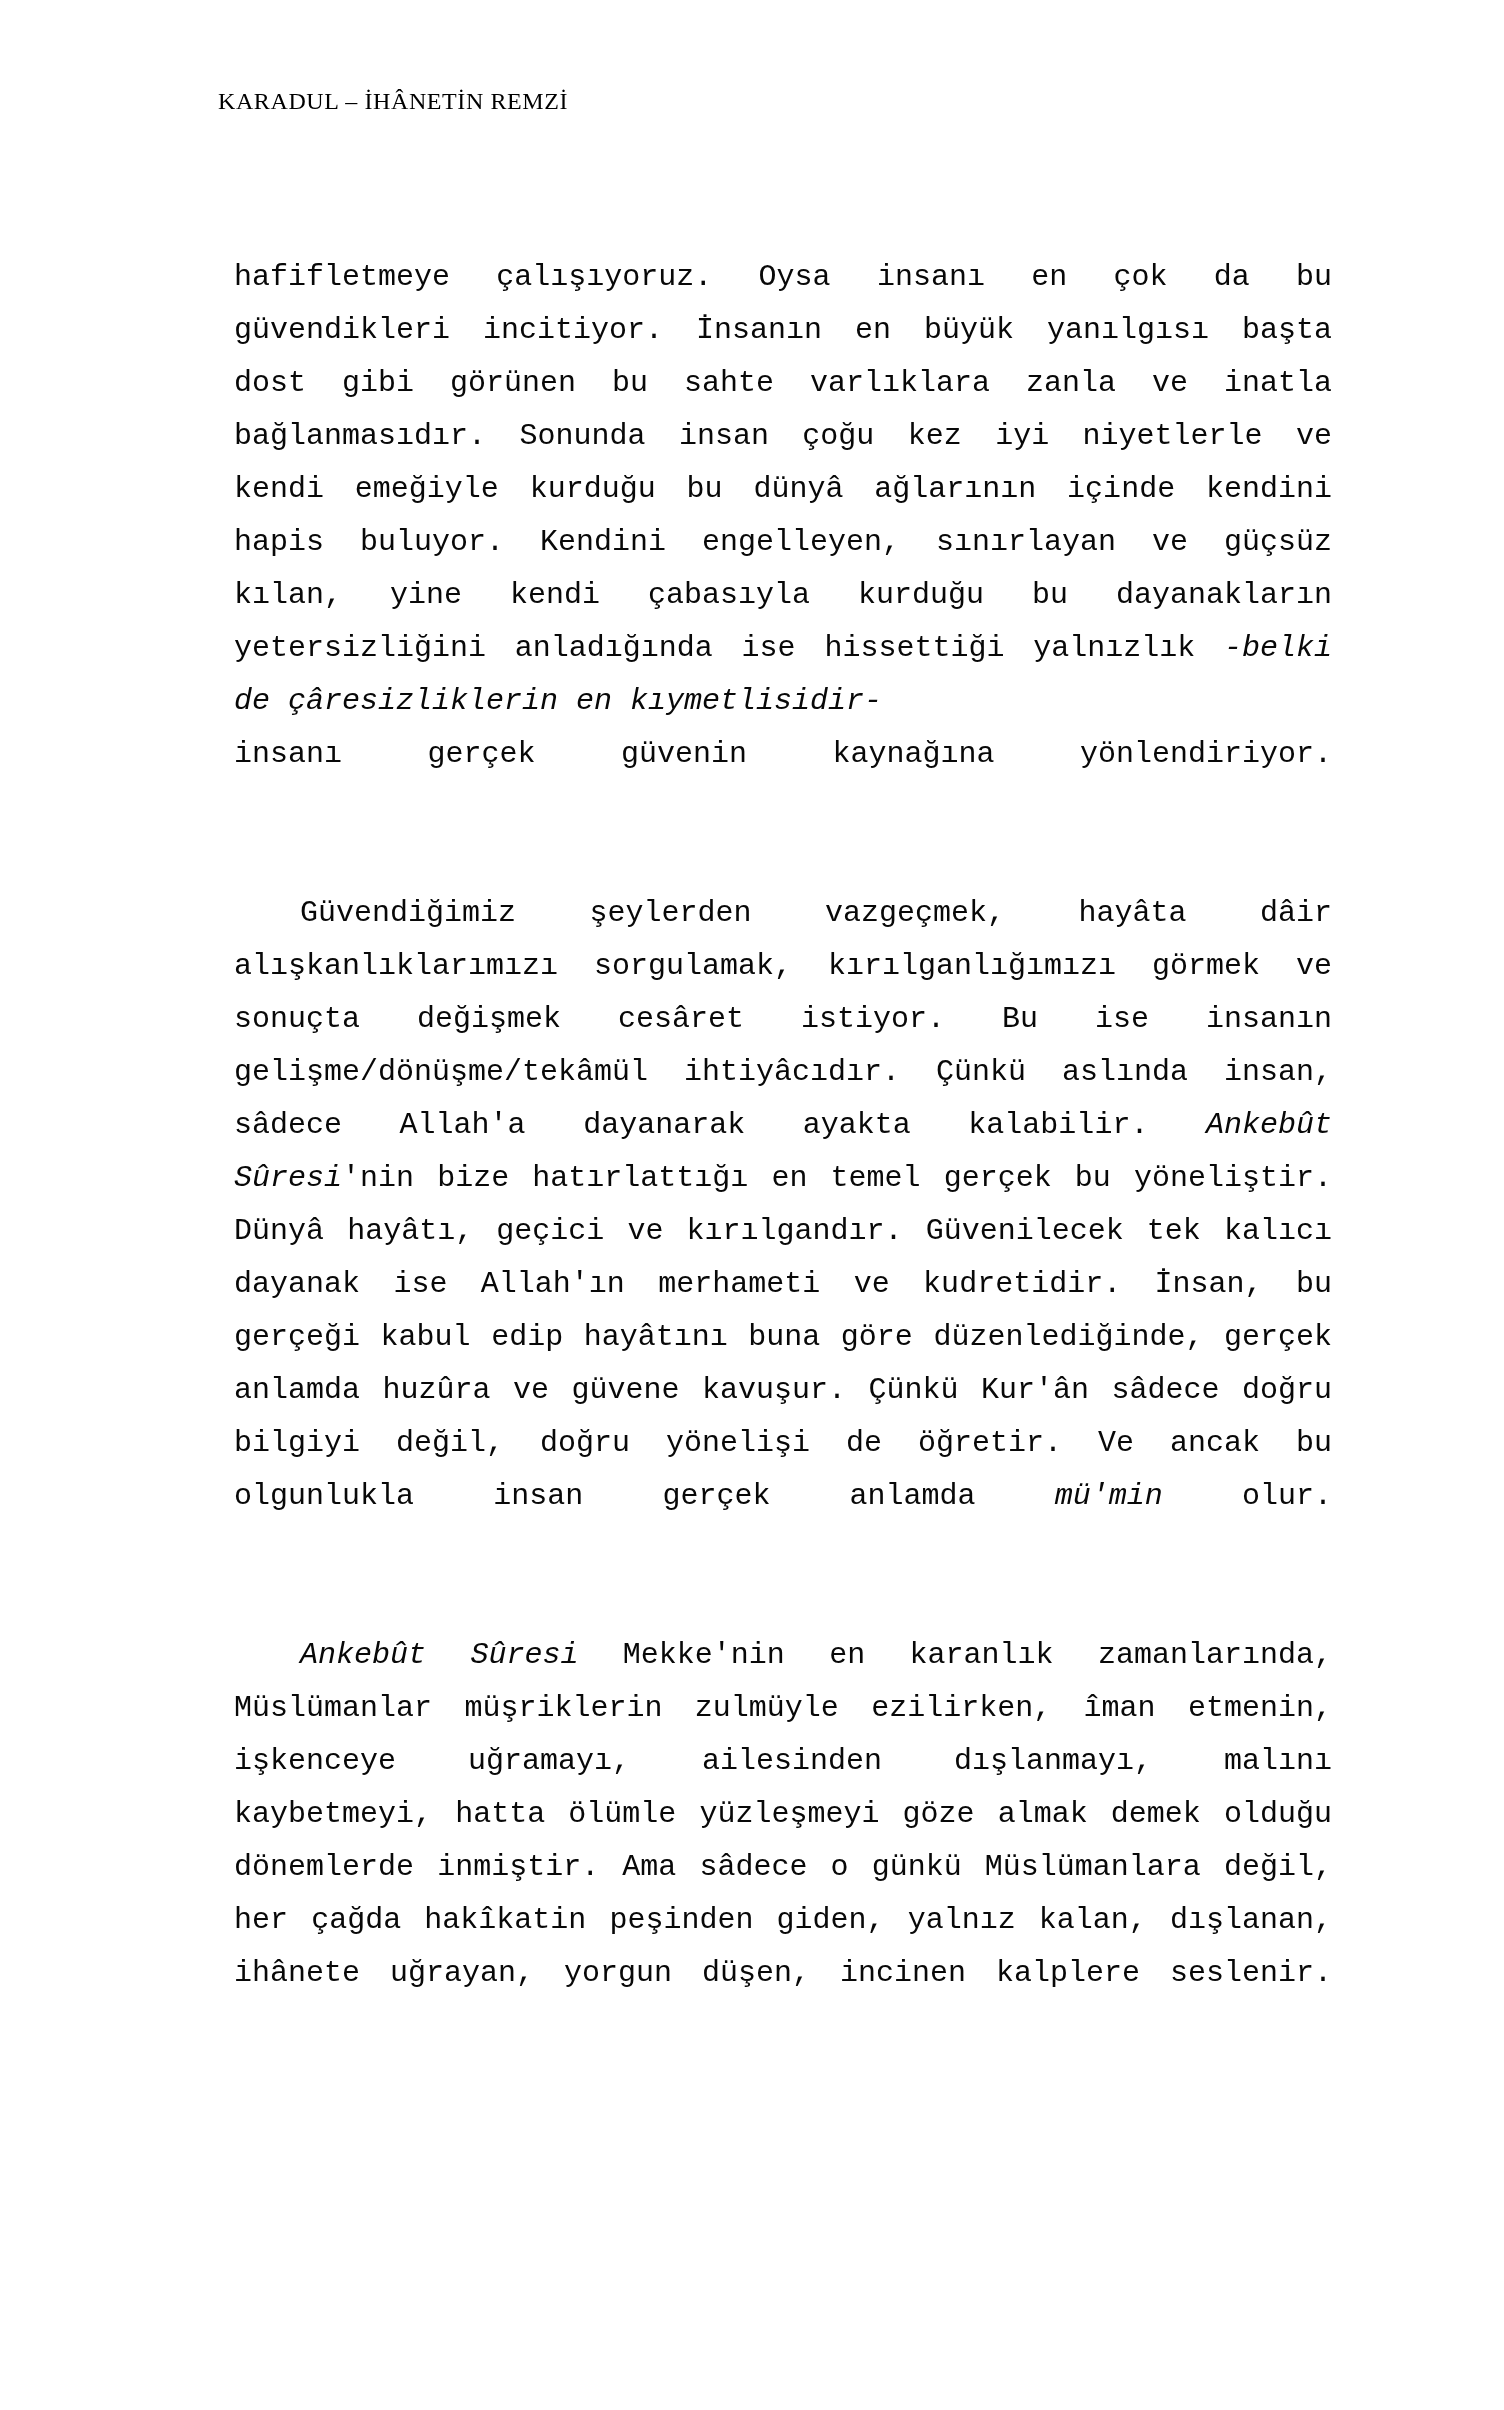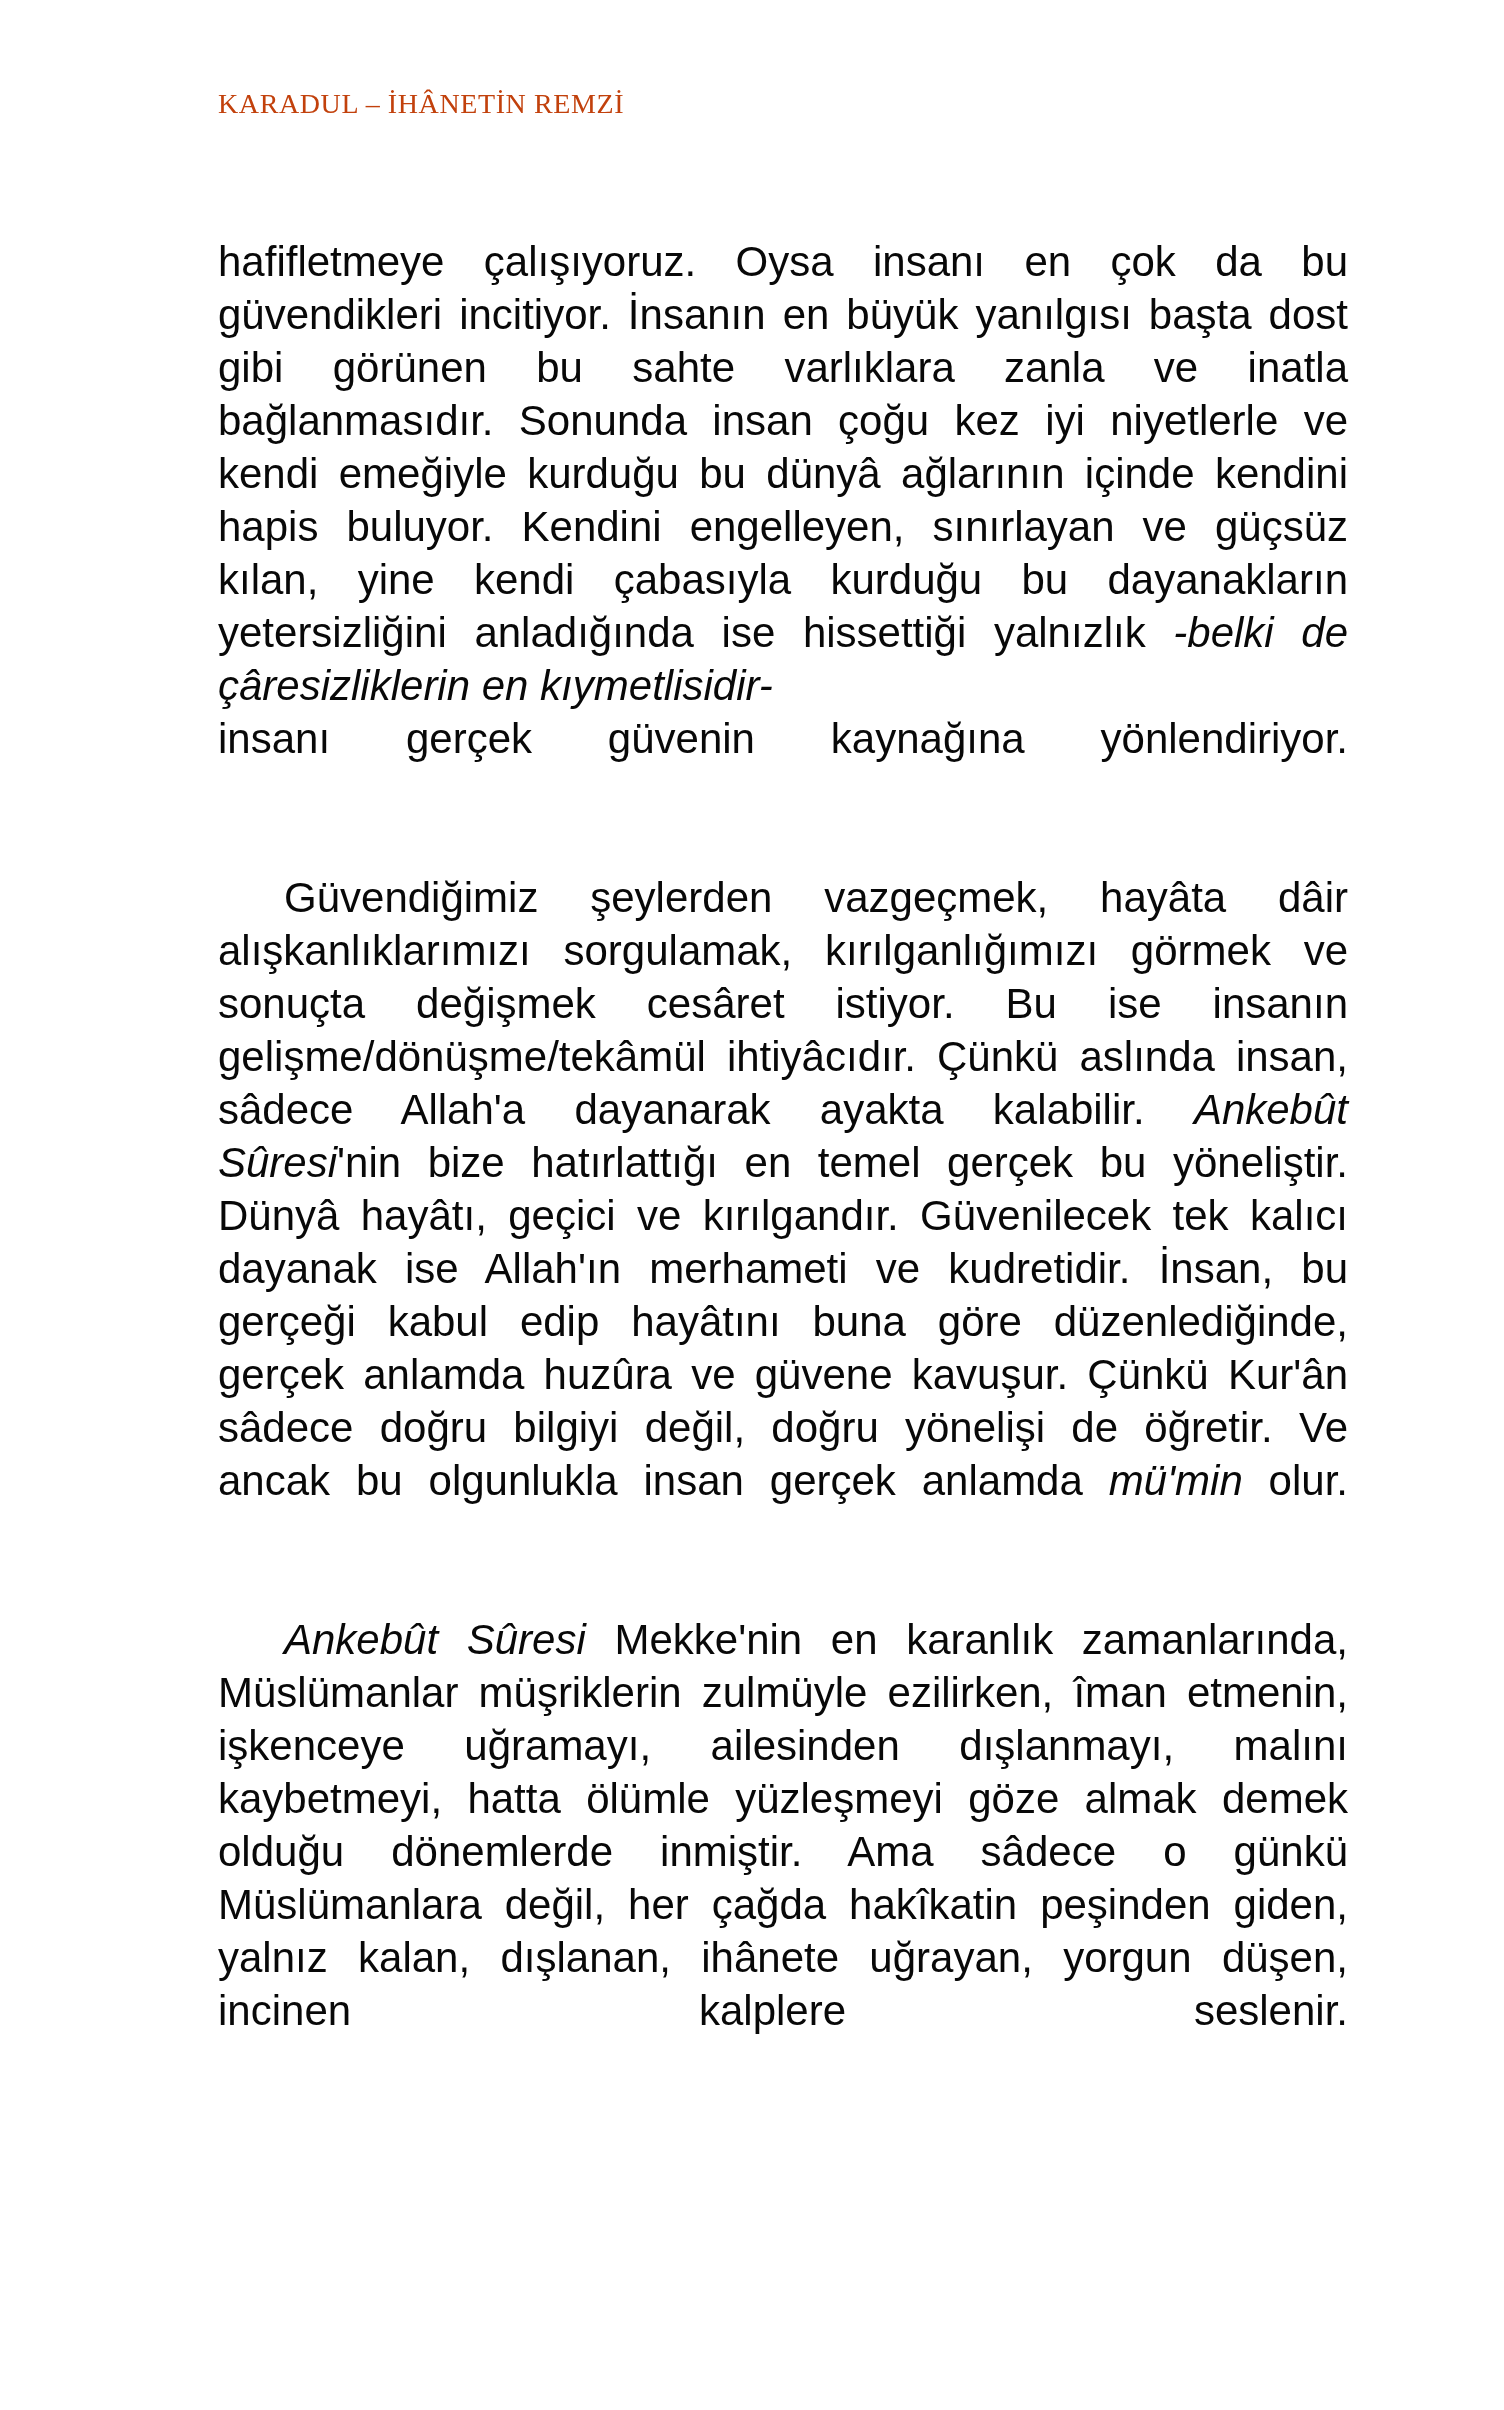--- a/index.html
+++ b/index.html
@@ -14,41 +14,41 @@
     background: #ffffff;
     overflow: hidden;
     font-family: "Liberation Serif", "DejaVu Serif", serif;
     color: #000000;
   }
   .running-head {
     position: absolute;
     left: 218px;
     top: 88px;
     font-family: "Liberation Serif", "DejaVu Serif", serif;
-    font-size: 28px;
+    font-size: 24px;
     letter-spacing: 0.6px;
-    color: #c2410c;
+    color: #000000;
     white-space: nowrap;
   }
   .body-col {
     position: absolute;
     left: 218px;
     top: 235px;
     width: 1130px;
   }
   p.para {
-    margin: 0;
-    font-size: 42px;
+    margin: 16px;
+    font-size: 30px;
     line-height: 53px;
     text-align: justify;
     text-justify: inter-word;
     -webkit-hyphens: none;
     hyphens: none;
     color: #080808;
-    font-family: Liberation Sans, sans-serif;
+    font-family: Liberation Mono, monospace;
   }
   p.para.indent {
     text-indent: 66px;
   }
   p.gap {
     margin-top: 53px;
   }
   .it {
     font-style: italic;
   }

